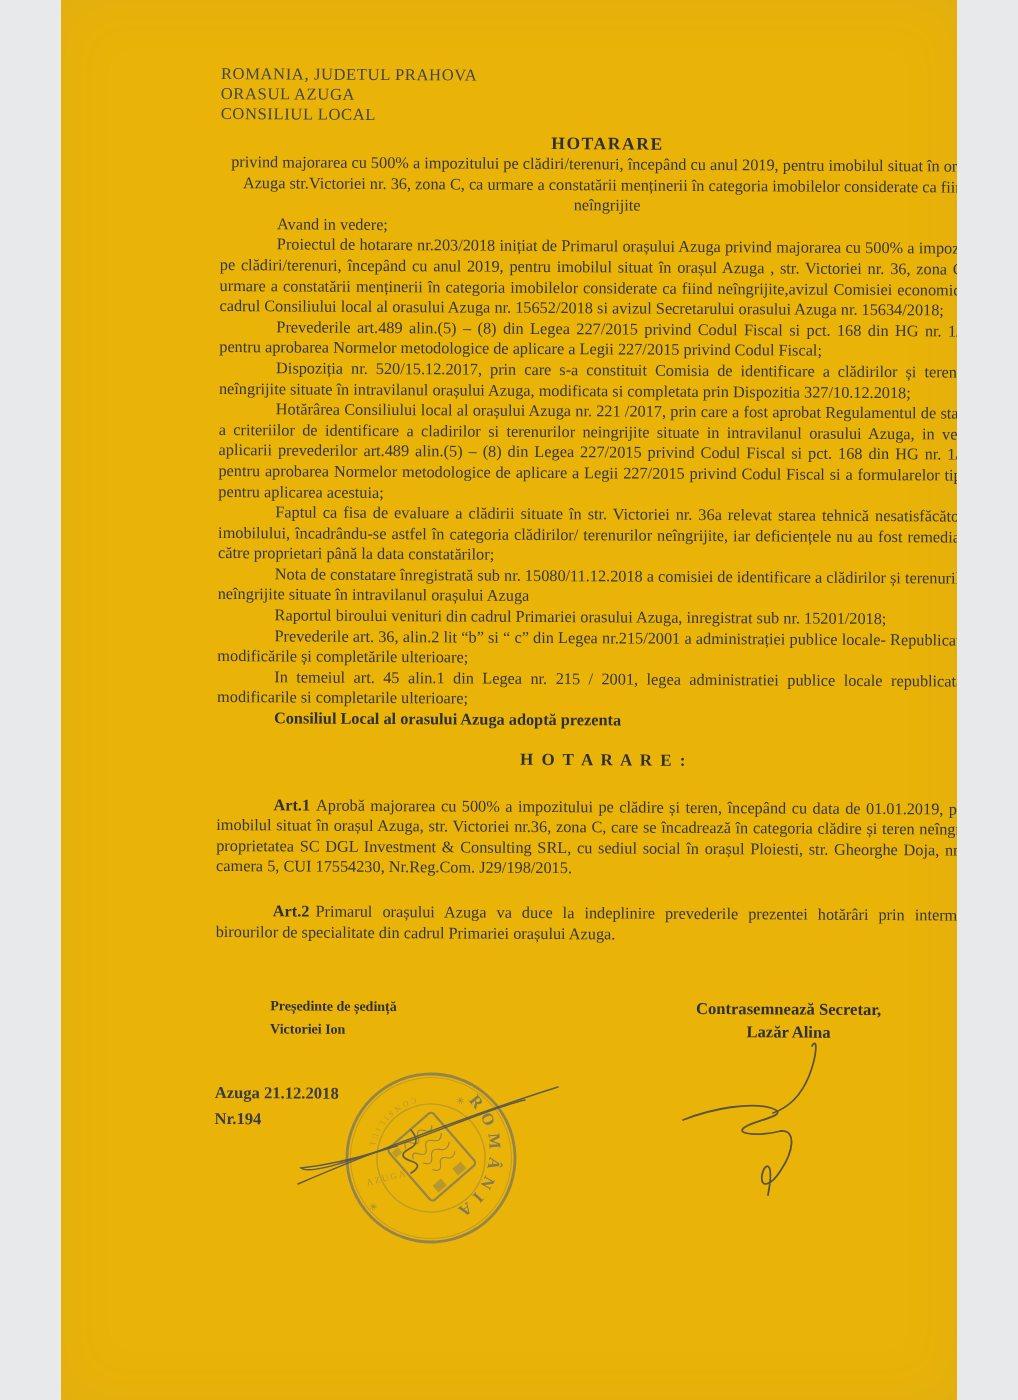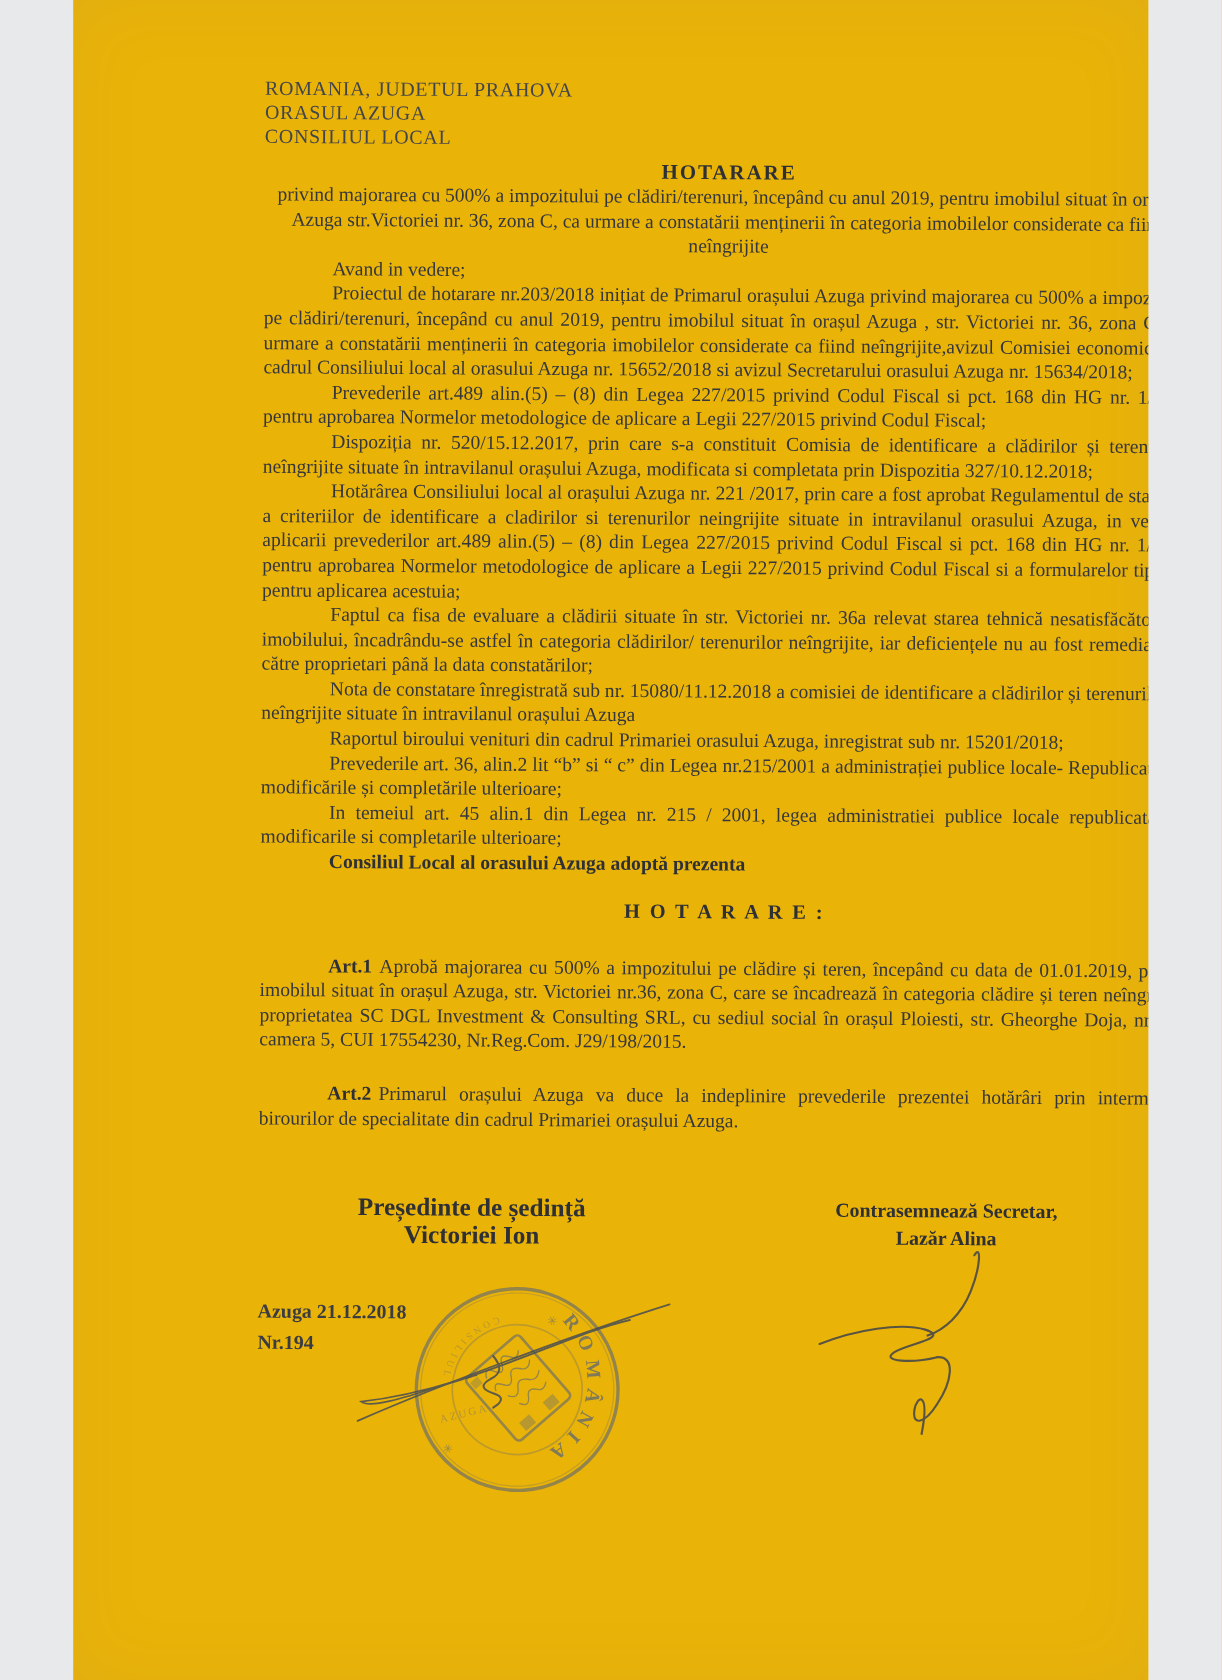--- a/index.html
+++ b/index.html
@@ -23,21 +23,21 @@
   .indent{text-indent:57px;}
   .gap-top{margin-top:16px;}
   .b{font-weight:bold;color:#2e3036;}
   .adoption{margin-top:4px;}
   .decision-heading{margin:18px 0 26px;text-align:center;font-weight:bold;
     font-size:17px;letter-spacing:2px;color:#2e3036;line-height:22px;}
   .art{margin:0;}
   .art + .art{margin-top:24px;}
   .art .lbl{margin-right:6px;}
   .sig-row{display:flex;justify-content:space-between;margin-top:52px;}
-  .sig-left{margin-left:83px;text-align:center;font-weight:bold;font-size:21px;
+  .sig-left{margin-left:55px;font-weight:bold;font-size:14px;
     line-height:23px;color:#2e3036;}
   .sig-right{margin-right:108px;text-align:center;font-weight:bold;font-size:16.6px;
     line-height:23px;color:#2e3036;}
   .footer-block{margin-top:40px;font-size:16.6px;line-height:26px;font-weight:bold;color:#3a3c42;}
   .footer-block p{margin:0;}
   .overlay{position:absolute;left:0;top:0;pointer-events:none;}
 </style>
 </head>
 <body>
 

